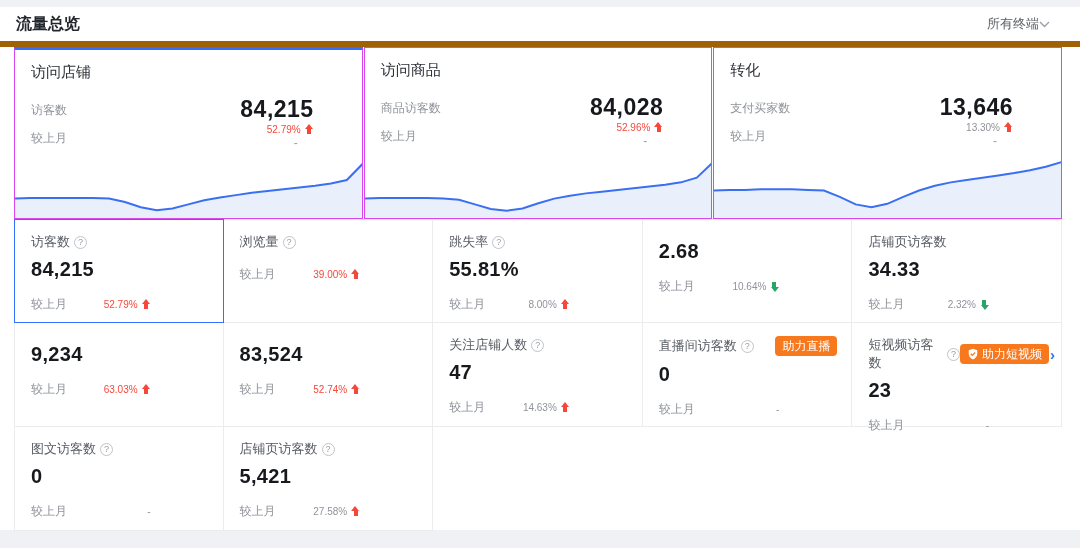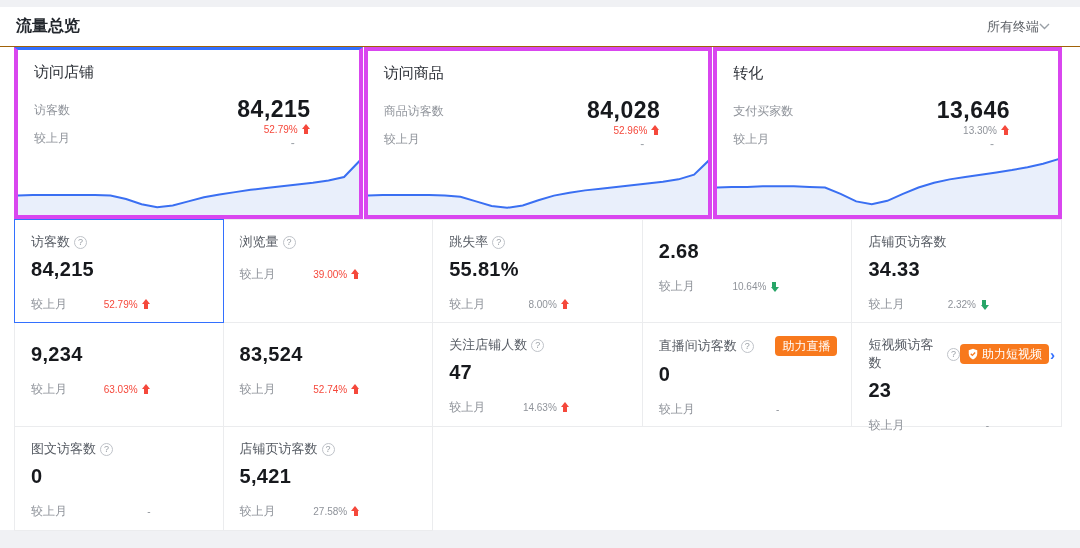--- a/index.html
+++ b/index.html
@@ -1,28 +1,28 @@
 <!DOCTYPE html>
 <html style="--accent: #3370ff; --red: #f5483b; --green: #27a567; --orange: #f8791d; --chart_line: #3a6ff2; --chart_fill: #e9effb;"><head>
 <meta charset="utf-8">
 <style>
   * { margin:0; padding:0; box-sizing:border-box; }
   html,body { width:1080px; height:548px; }
   body { background:#f0f1f4; font-family:"Liberation Sans","DejaVu Sans",sans-serif; position:relative; overflow:hidden; }
   .panel { position:absolute; left:0; top:7px; width:1080px; height:523px; background:#fff; }
 
   .hdr { height:40px; display:flex; align-items:center; justify-content:space-between;
-         padding:0 30px 0 16px; border-bottom:1px solid #a16207;text-align:right; }
+         padding:0 30px 0 16px; border-bottom:6px solid #a16207;text-align:right; }
   .hdr-title { font-size:16px; font-weight:bold; color:#24282e; }
   .hdr-filter { display:flex; align-items:center; font-size:13px; color:#5c6066; cursor:pointer; }
   .hdr-filter svg { display:block; }
 
   
   .cards { margin:0 18px 0 14px; height:172px; display:flex; gap:1px;border-radius:14px; }
-  .card { flex:1; position:relative; background:#fff; border:4px solid #d946ef; overflow:hidden; cursor:pointer; }
+  .card { flex:1; position:relative; background:#fff; border:1px solid #d946ef; overflow:hidden; cursor:pointer; }
   .card.selected { border-top:3px solid var(--accent,#3370ff); }
   .card-title { padding:13px 16px 0; font-size:15px; color:#2b2f36; }
   .card-flex { display:flex; justify-content:space-between; padding:14px 48px 0 16px; position:relative; z-index:2; }
   .kv-labels { display:flex; flex-direction:column; gap:11px; font-size:12px; color:#8f939a; padding-top:6px; }
   .kv-values { display:flex; flex-direction:column; align-items:flex-end; gap:1px; }
   .kv-values .big { font-size:23px; font-weight:bold; color:#17191d; letter-spacing:.5px; }
   .kv-values .extra { font-size:12px; color:#9aa0a6; margin-right:16px; }
   .spark { position:absolute; left:-1px; right:-1px; bottom:0; width:calc(100% + 2px); height:66px; display:block; z-index:1; }
 
   

